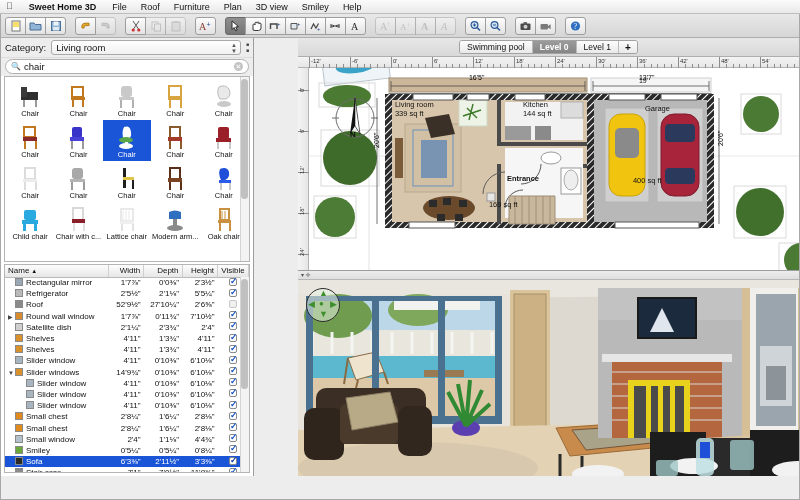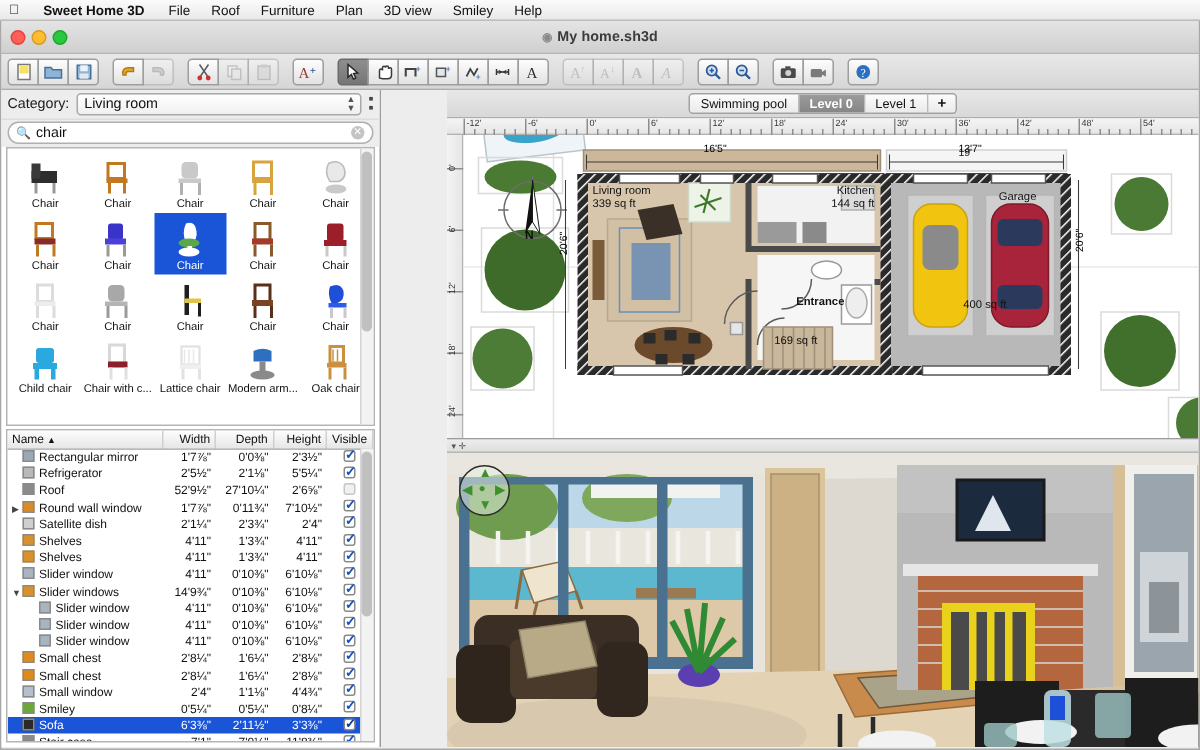--- a/index.html
+++ b/index.html
@@ -144,21 +144,21 @@
   .plan{ position:relative; height:214px; background:#fff; border-bottom:1px solid #9c9c9c; overflow:hidden;}
   .ruler-h{ position:absolute; top:0; left:0; right:0; height:11px;
     background:linear-gradient(#f4f4f4,#e6e6e6); border-bottom:1px solid #b3b3b3; }
   .ruler-v{ position:absolute; top:11px; left:0; width:11px; bottom:0;
     background:linear-gradient(90deg,#f4f4f4,#e6e6e6); border-right:1px solid #b3b3b3;}
   .rt{ position:absolute; font-size:6px; color:#333; }
   .rtick{ position:absolute; background:#8d8d8d; }
   .canvas{ position:absolute; top:11px; left:11px; right:0; bottom:0; overflow:hidden; background:#fff;}
 
   .dimtxt{ position:absolute; font-size:7px; color:#000;}
-  .roomlbl{ position:absolute; font-size:7.5px; color:#111; text-align:right; line-height:9px;}
+  .roomlbl{ position:absolute; font-size:7.5px; color:#111; text-align:left; line-height:9px;}
 
   
   .view3d{ flex:1; position:relative; overflow:hidden; background:#cfcfcf;}
   .v3dbar{ height:9px; background:linear-gradient(#ededed,#dedede); border-bottom:1px solid #b7b7b7; font-size:6px; color:#555; padding-left:3px;}
   .v3dcanvas{ position:absolute; top:9px; left:0; right:0; bottom:0; overflow:hidden;}
   .navcompass{ position:absolute; left:8px; top:8px; width:34px; height:34px; border-radius:50%;
     border:1.5px solid #2c2c2c; background:rgba(230,240,225,.55);}
   .navarrow{ position:absolute; color:#3f8f2f; font-size:9px; }
 </style>
 </head>
@@ -173,30 +173,20 @@
     <span class="mb-item">Roof</span>
     <span class="mb-item">Furniture</span>
     <span class="mb-item">Plan</span>
     <span class="mb-item">3D view</span>
     <span class="mb-item">Smiley</span>
     <span class="mb-item">Help</span>
   </div>
 
   <div class="win">
 
-    <div class="titlebar">
-      <div class="traffic">
-        <span class="tl r"></span>
-        <span class="tl y"></span>
-        <span class="tl g"></span>
-      </div>
-      <div class="title">
-        <span class="docicon">◉</span><span>My home.sh3d</span>
-      </div>
-    </div>
 
     <div class="toolbar">
 
       <div class="tgroup">
         <div class="tbtn">
           <svg width="12" height="12">
               <rect x="2" y="1" width="8" height="10" fill="#fff" stroke="#777"></rect>
               <rect x="3" y="2" width="6" height="5" fill="#f5e06a"></rect>
             </svg>
           </div>
@@ -1010,21 +1000,21 @@
               <span>Living room</span><br>
               <span>339 sq ft</span>
             </div>
             <div class="roomlbl" style="left:214px;top:32px;width:60px;">
               <span>Kitchen</span><br>
               <span>144 sq ft</span>
             </div>
             <div class="roomlbl" style="left:336px;top:36px;width:46px;">
               <span>Garage</span>
             </div>
-            <div class="roomlbl" style="left:308px;top:108px;width:54px;">400 sq ft</div>
+            <div class="roomlbl" style="left:324px;top:108px;width:54px;">400 sq ft</div>
             <div class="roomlbl" style="left:198px;top:106px;width:56px;font-weight:bold;">Entrance</div>
             <div class="roomlbl" style="left:180px;top:132px;width:56px;">169 sq ft</div>
             <div class="roomlbl" style="left:330px;top:8px;font-size:7px;">19'</div>
             <div style="position:absolute;left:41px;top:62px;font-size:8px;font-weight:bold;color:#111;">N</div>
           </div>
         </div>
 
         <div class="view3d">
           <div class="v3dbar">▾&nbsp;✛</div>
           <div class="v3dcanvas">

